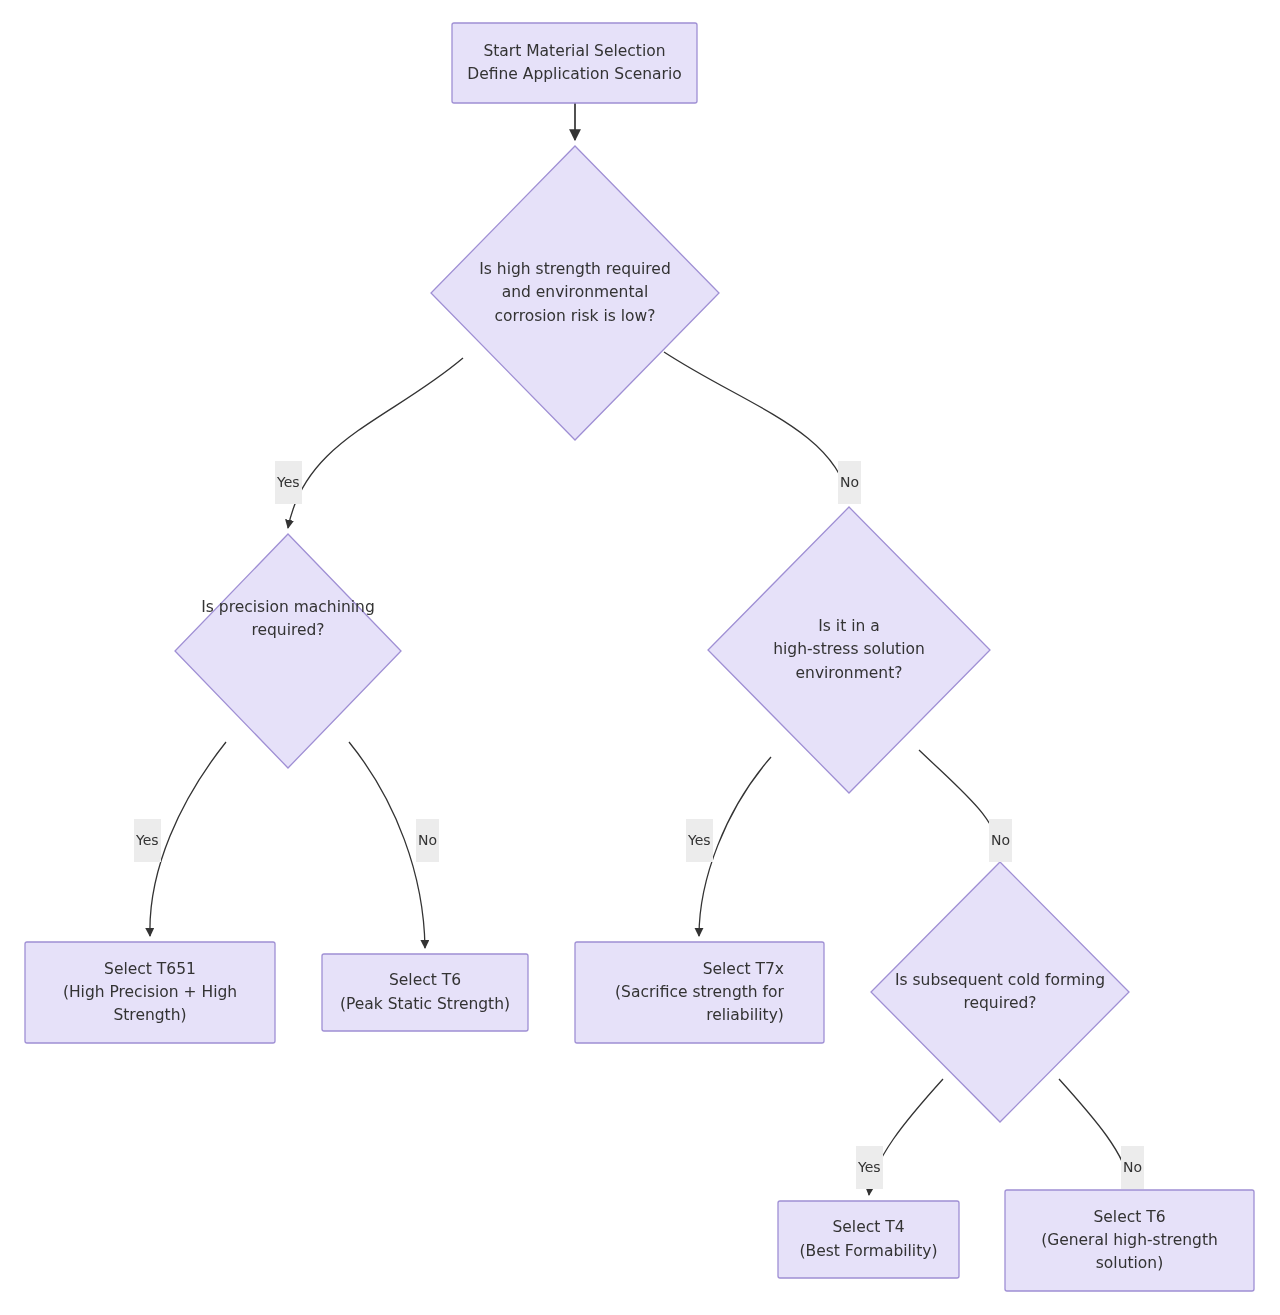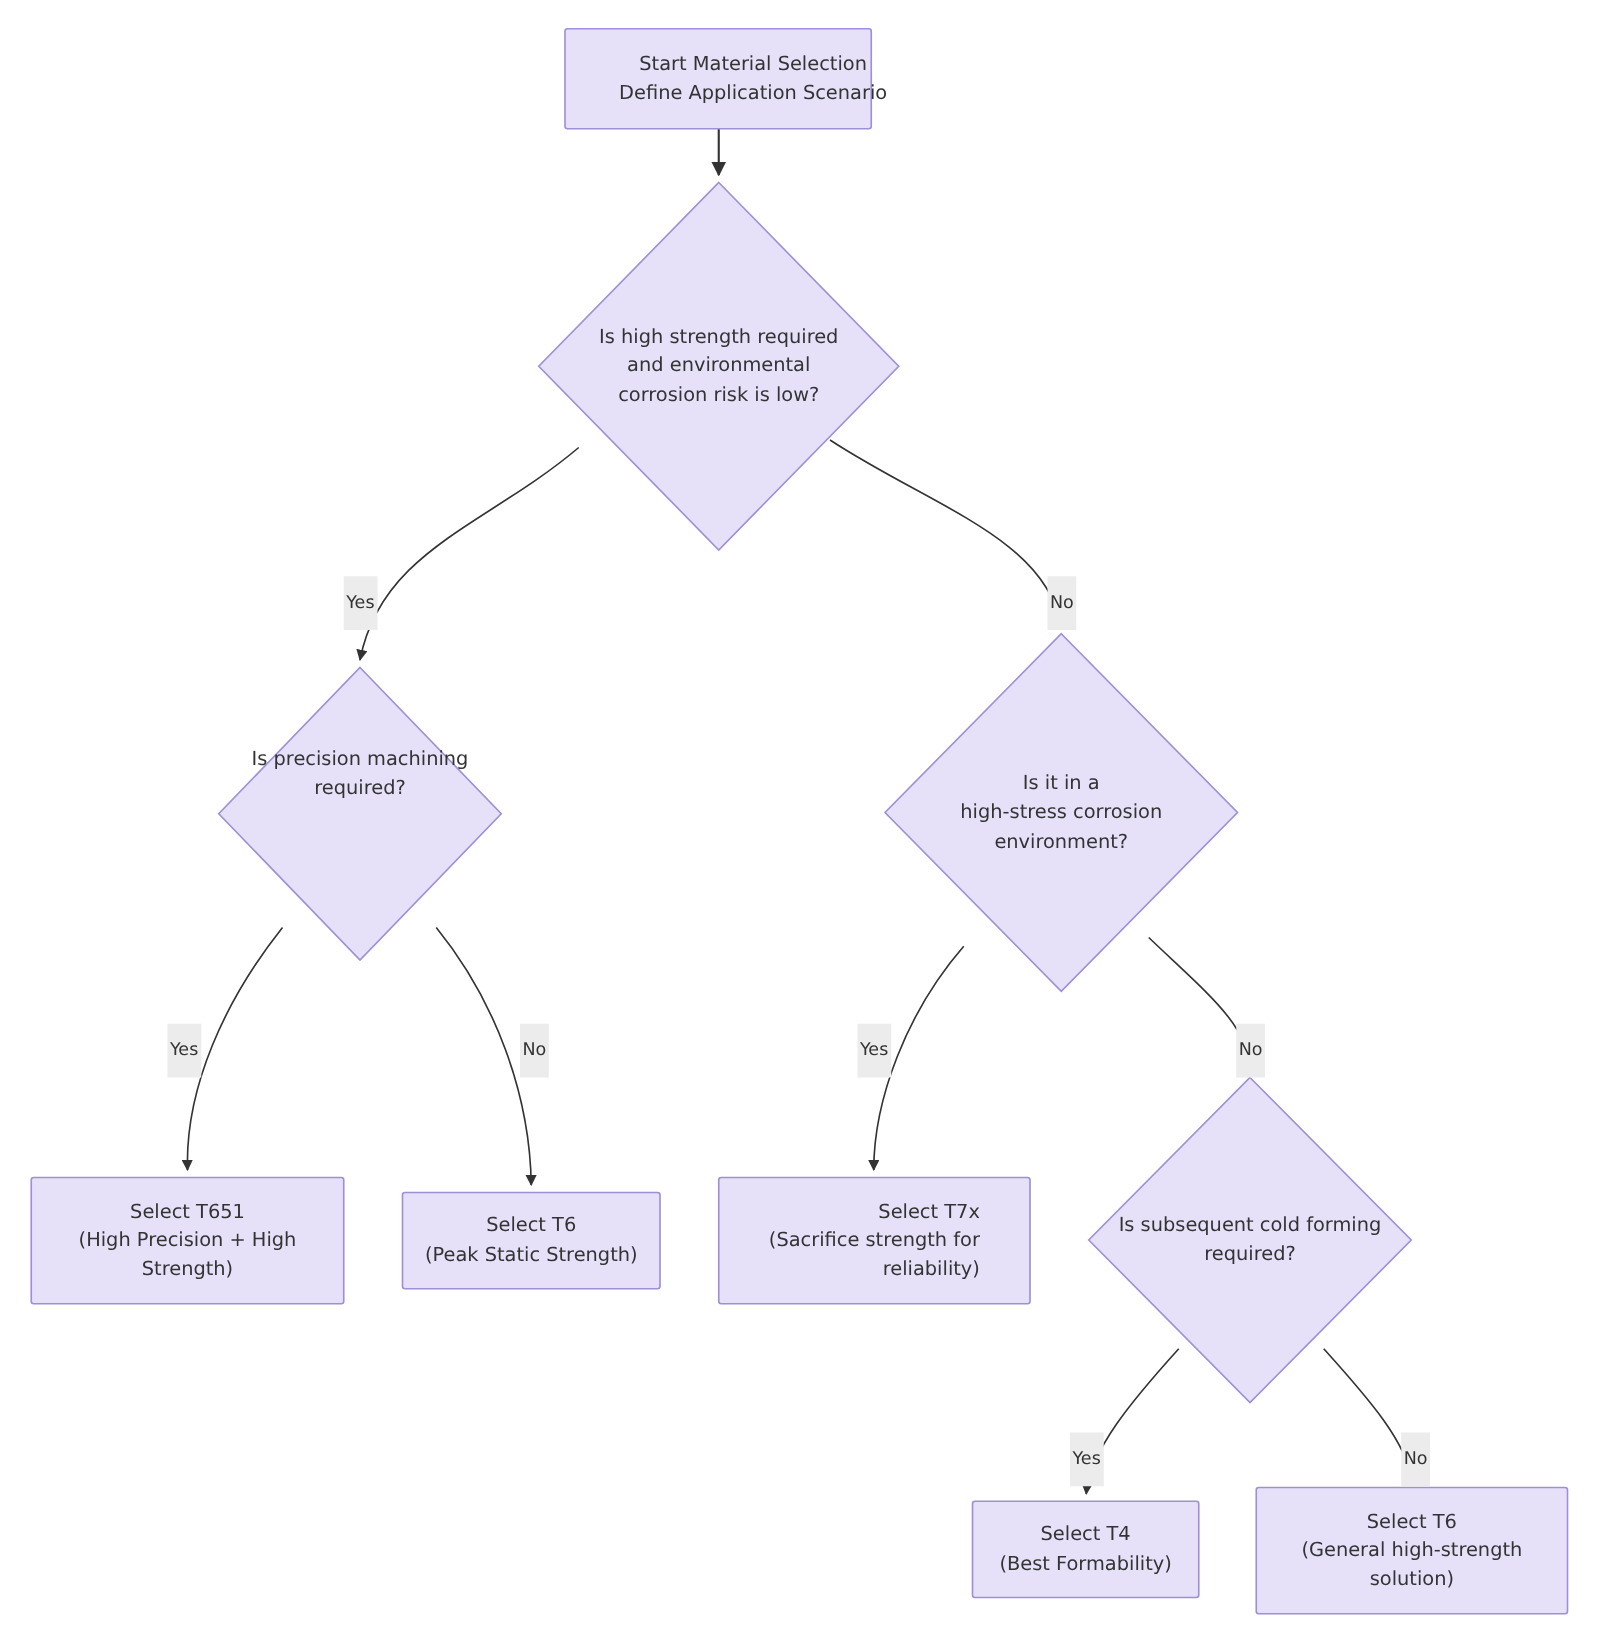--- a/index.html
+++ b/index.html
@@ -103,32 +103,32 @@
 
   <rect x="322" y="954" width="206" height="77" rx="2" ry="2" fill="#e6e1f9" stroke="#9f8fd4" stroke-width="1.3"></rect>
 
   <rect x="575" y="942" width="249" height="101" rx="2" ry="2" fill="#e6e1f9" stroke="#9f8fd4" stroke-width="1.3"></rect>
 
   <rect x="778" y="1201" width="181" height="77" rx="2" ry="2" fill="#e6e1f9" stroke="#9f8fd4" stroke-width="1.3"></rect>
 
   <rect x="1005" y="1190" width="249" height="101" rx="2" ry="2" fill="#e6e1f9" stroke="#9f8fd4" stroke-width="1.3"></rect>
 </svg>
 
-<div class="node-label" style="left:452px; top:23px; width:245px; height:80px;margin-left:28px;">Start Material Selection
+<div class="node-label" style="left:452px; top:23px; width:245px; height:80px;">Start Material Selection
 Define Application Scenario</div>
 
 <div class="node-label" style="left:431px; top:223px; width:288px; height:140px;">Is high strength required
 and environmental
 corrosion risk is low?</div>
 
 <div class="node-label" style="left:175px; top:572px; width:226px; height:94px;">Is precision machining
 required?</div>
 
 <div class="node-label" style="left:708px; top:580px; width:282px; height:140px;">Is it in a
-high-stress corrosion
+high-stress solution
 environment?</div>
 
 <div class="node-label" style="left:871px; top:945px; width:258px; height:94px;">Is subsequent cold forming
 required?</div>
 
 <div class="node-label" style="left:25px; top:942px; width:250px; height:101px;">Select T651
 (High Precision + High
 Strength)</div>
 
 <div class="node-label" style="left:322px; top:954px; width:206px; height:77px;">Select T6

